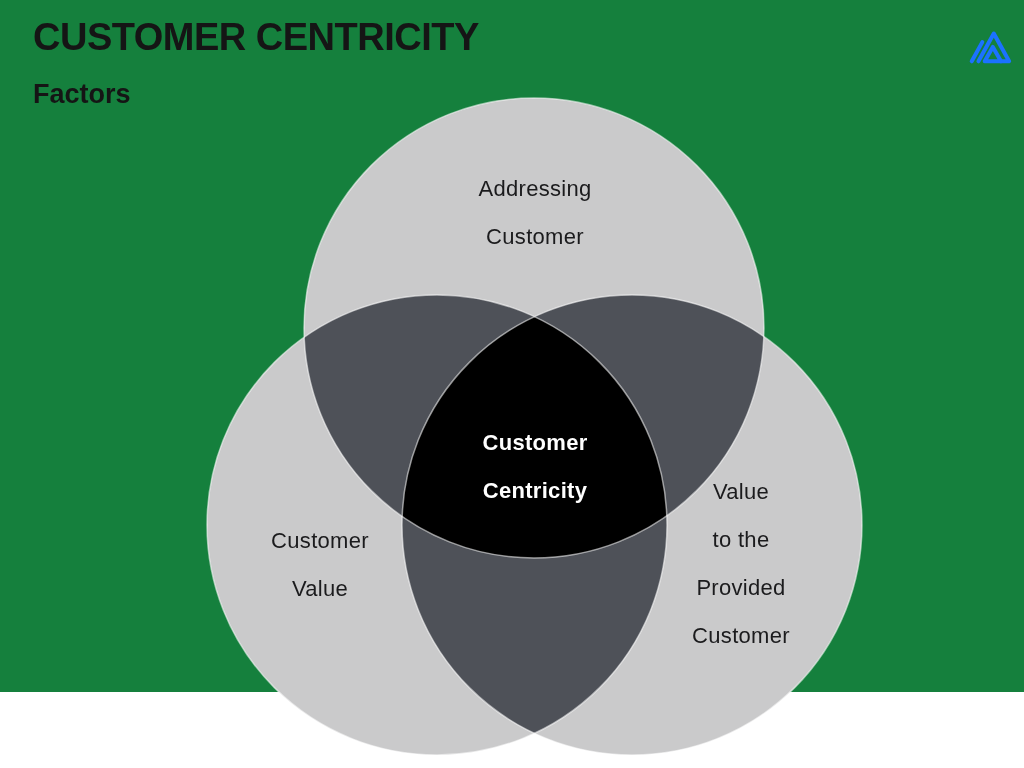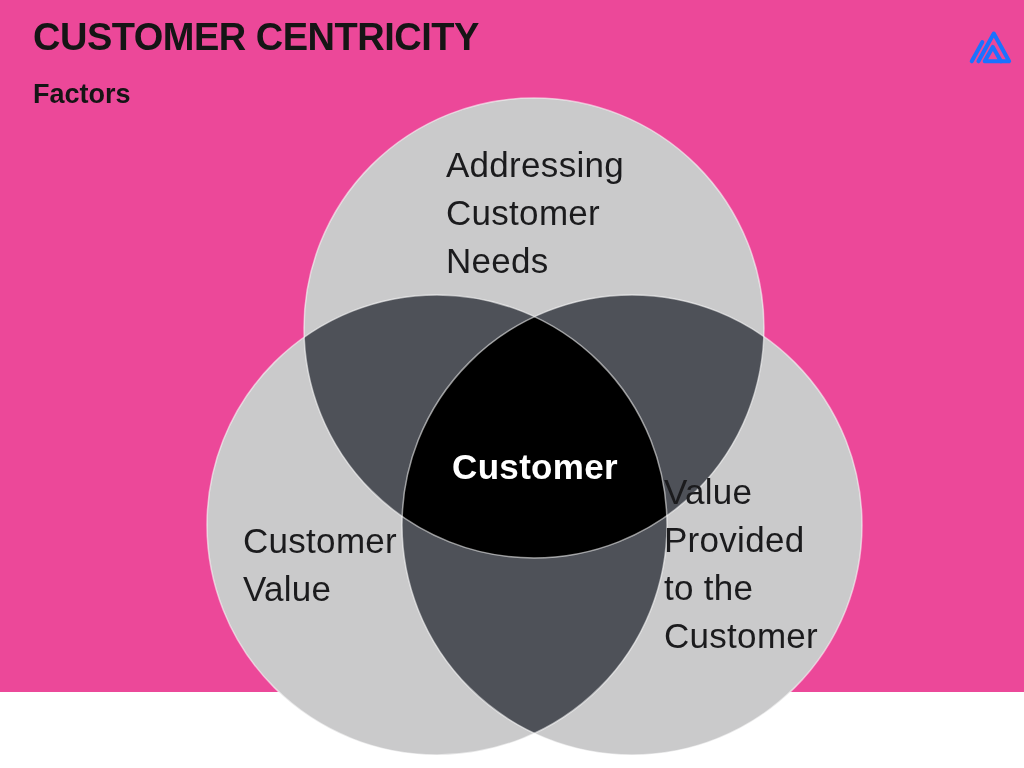--- a/index.html
+++ b/index.html
@@ -3,21 +3,21 @@
 <meta charset="utf-8">
 <style>
   * { margin: 0; padding: 0; box-sizing: border-box; }
   html, body { width: 1024px; height: 768px; background: #ffffff; overflow: hidden; }
   body { font-family: "Liberation Sans", sans-serif; }
 
   .slide {
     position: relative;
     width: 1024px;
     height: 692px;
-    background: #ec4899;
+    background: #15803d;
   }
 
   .page-title {
     position: absolute;
     left: 33px;
     top: 16px;
     font-size: 38px;
     font-weight: 700;
     letter-spacing: -0.5px;
     color: #151515;
@@ -44,21 +44,22 @@
 
   .venn-svg {
     position: absolute;
     left: 0;
     top: 0;
   }
 
   .venn-label {
     position: absolute;
     transform: translate(-50%, -50%);
-    font-size: 35px;
+    text-align: center;
+    font-size: 22px;
     line-height: 48px;
     letter-spacing: 0.3px;
     color: #1b1b1d;
     white-space: nowrap;
   }
 
   .venn-label.center {
     color: #ffffff;
     font-weight: 700;
   }
@@ -109,32 +110,32 @@
     <g fill="none" stroke-width="1.5" stroke="rgba(255,255,255,0.55)">
       <circle cx="534" cy="328" r="230"></circle>
       <circle cx="437" cy="525" r="230"></circle>
       <circle cx="632" cy="525" r="230"></circle>
     </g>
   </svg>
 
   <div class="venn-label" style="left:535px; top:213px;">
     <div>Addressing</div>
     <div>Customer</div>
-    <div>Needs</div>
   </div>
 
   <div class="venn-label" style="left:320px; top:565px;">
     <div>Customer</div>
     <div>Value</div>
   </div>
 
   <div class="venn-label" style="left:741px; top:564px;">
     <div>Value</div>
+    <div>to the</div>
     <div>Provided</div>
-    <div>to the</div>
     <div>Customer</div>
   </div>
 
   <div class="venn-label center" style="left:535px; top:467px;">
     <div>Customer</div>
+    <div>Centricity</div>
   </div>
 
 </div>
 
 </body></html>

